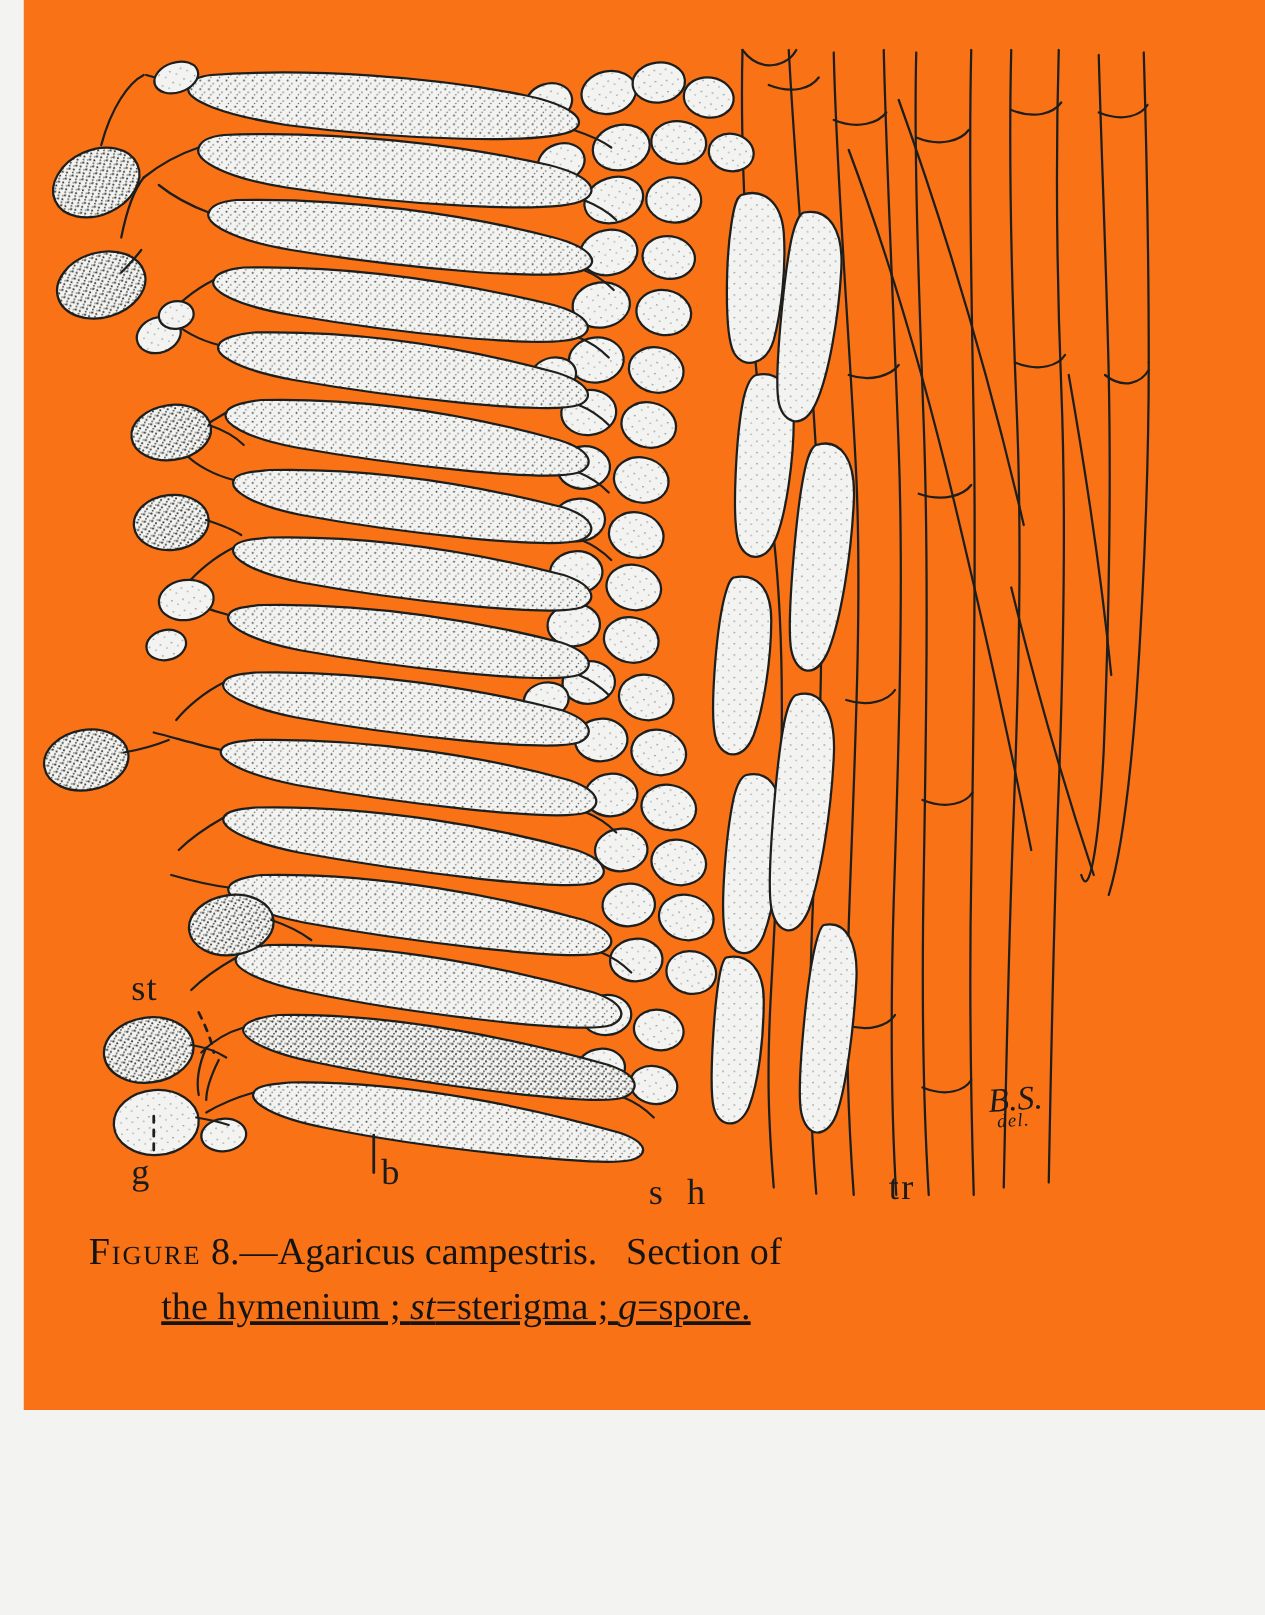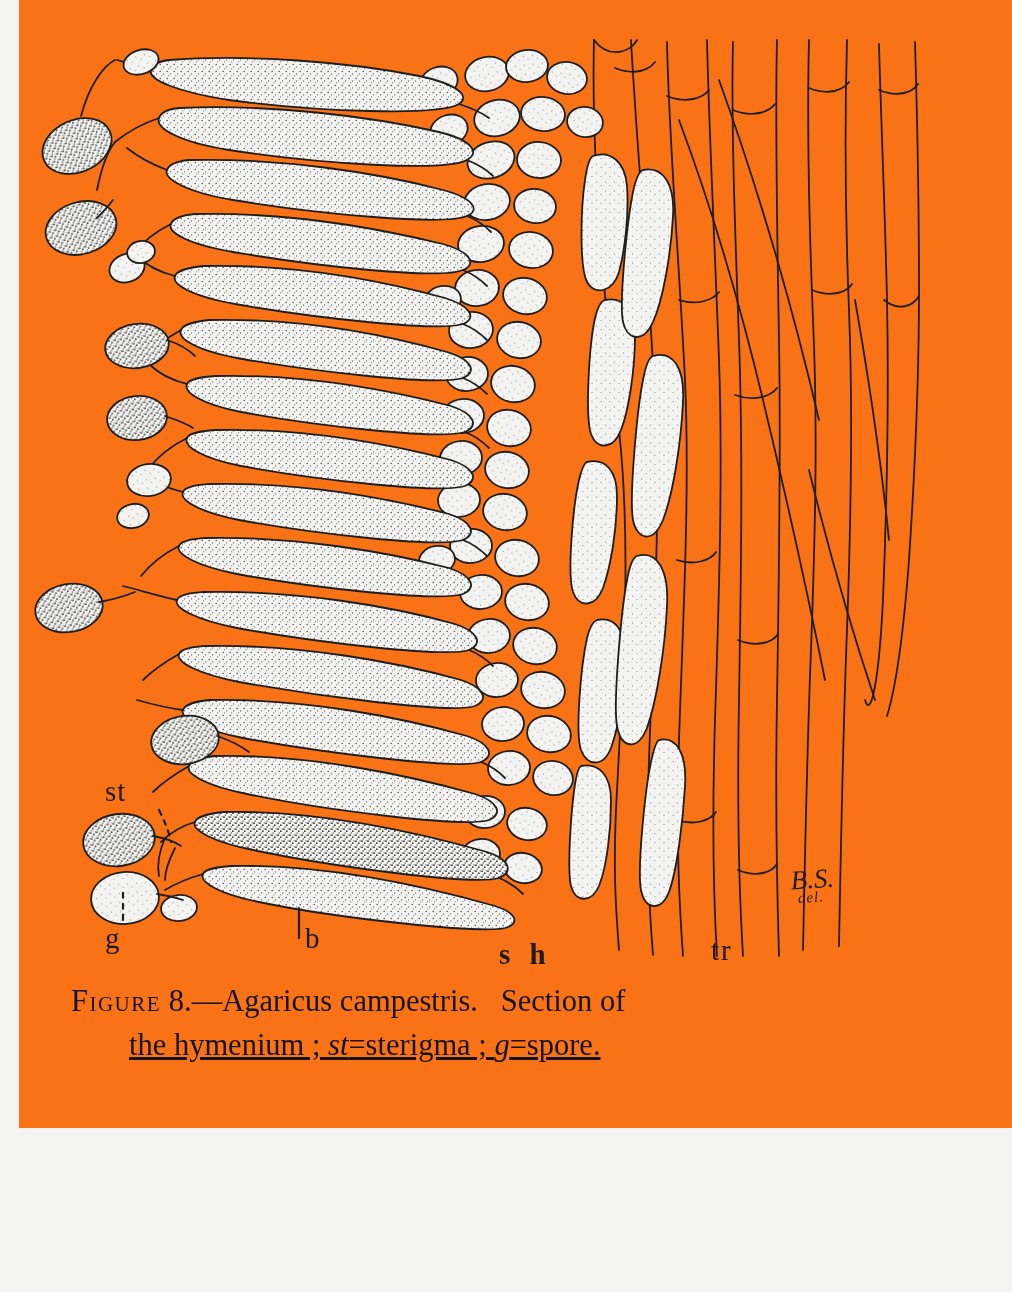--- a/index.html
+++ b/index.html
@@ -32,21 +32,21 @@
     position: absolute;
     font-family: "Liberation Serif", serif;
     font-size: 29px;
     letter-spacing: 1px;
     color: #1b1b1b;
     white-space: nowrap;
   }
   #lbl-st { left: 86px;  top: 775px; }
   #lbl-g  { left: 86px;  top: 922px; }
   #lbl-b  { left: 286px; top: 922px; }
-  #lbl-sh { left: 480px; top: 938px; letter-spacing: 6px; font-weight: bold; }
+  #lbl-sh { left: 500px; top: 938px; letter-spacing: 6px; }
   #lbl-tr { left: 692px; top: 934px; letter-spacing: 2px; }
 
   .sig {
     position: absolute;
     left: 772px;
     top: 868px;
     font-family: "Liberation Serif", serif;
     font-style: italic;
     font-size: 27px;
     color: #1b1b1b;

